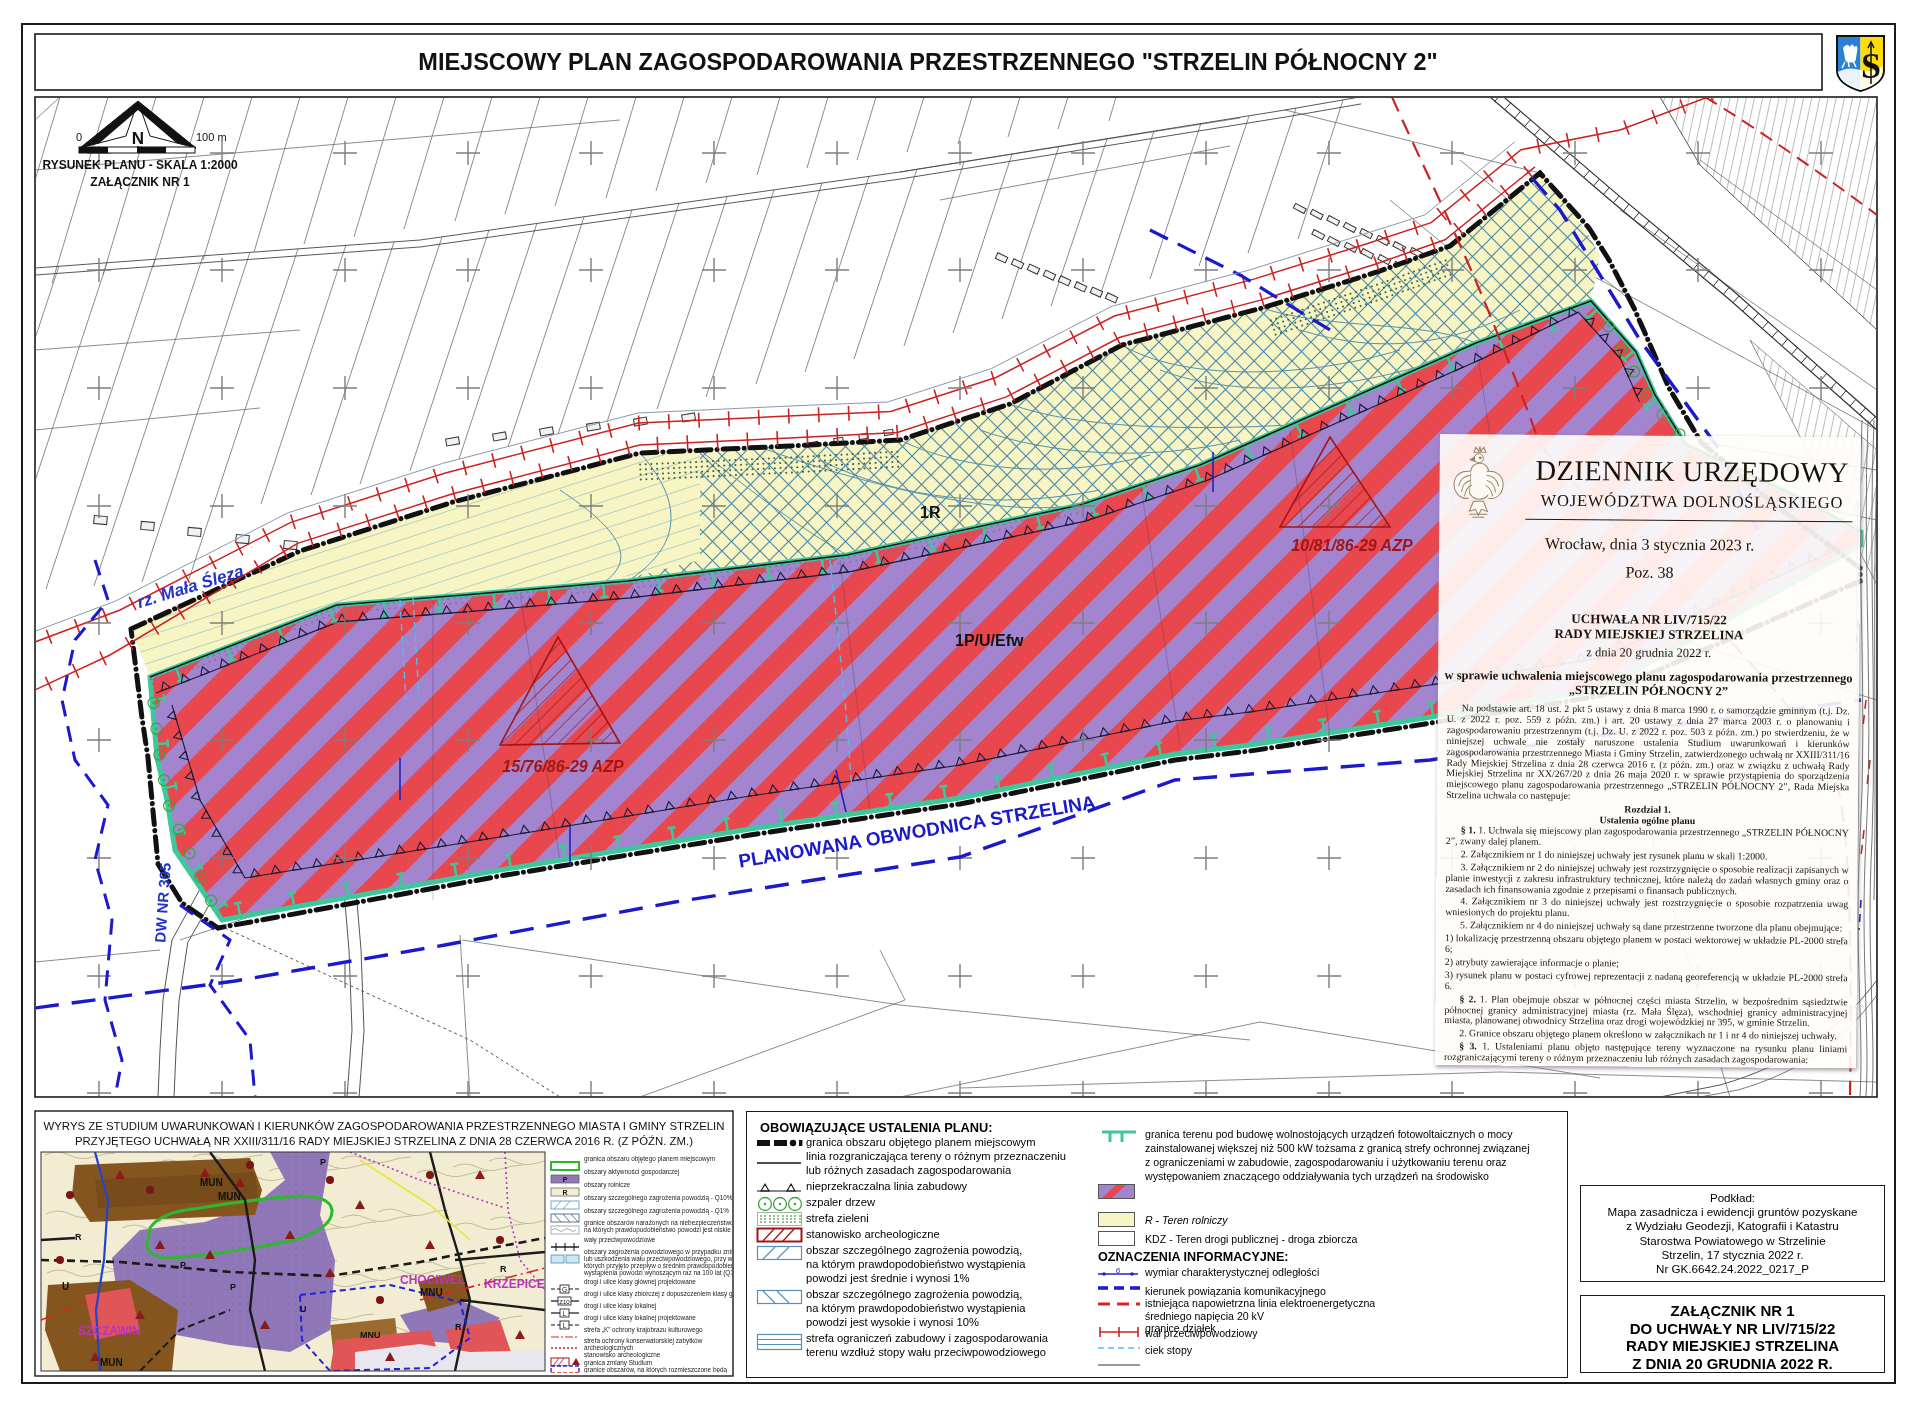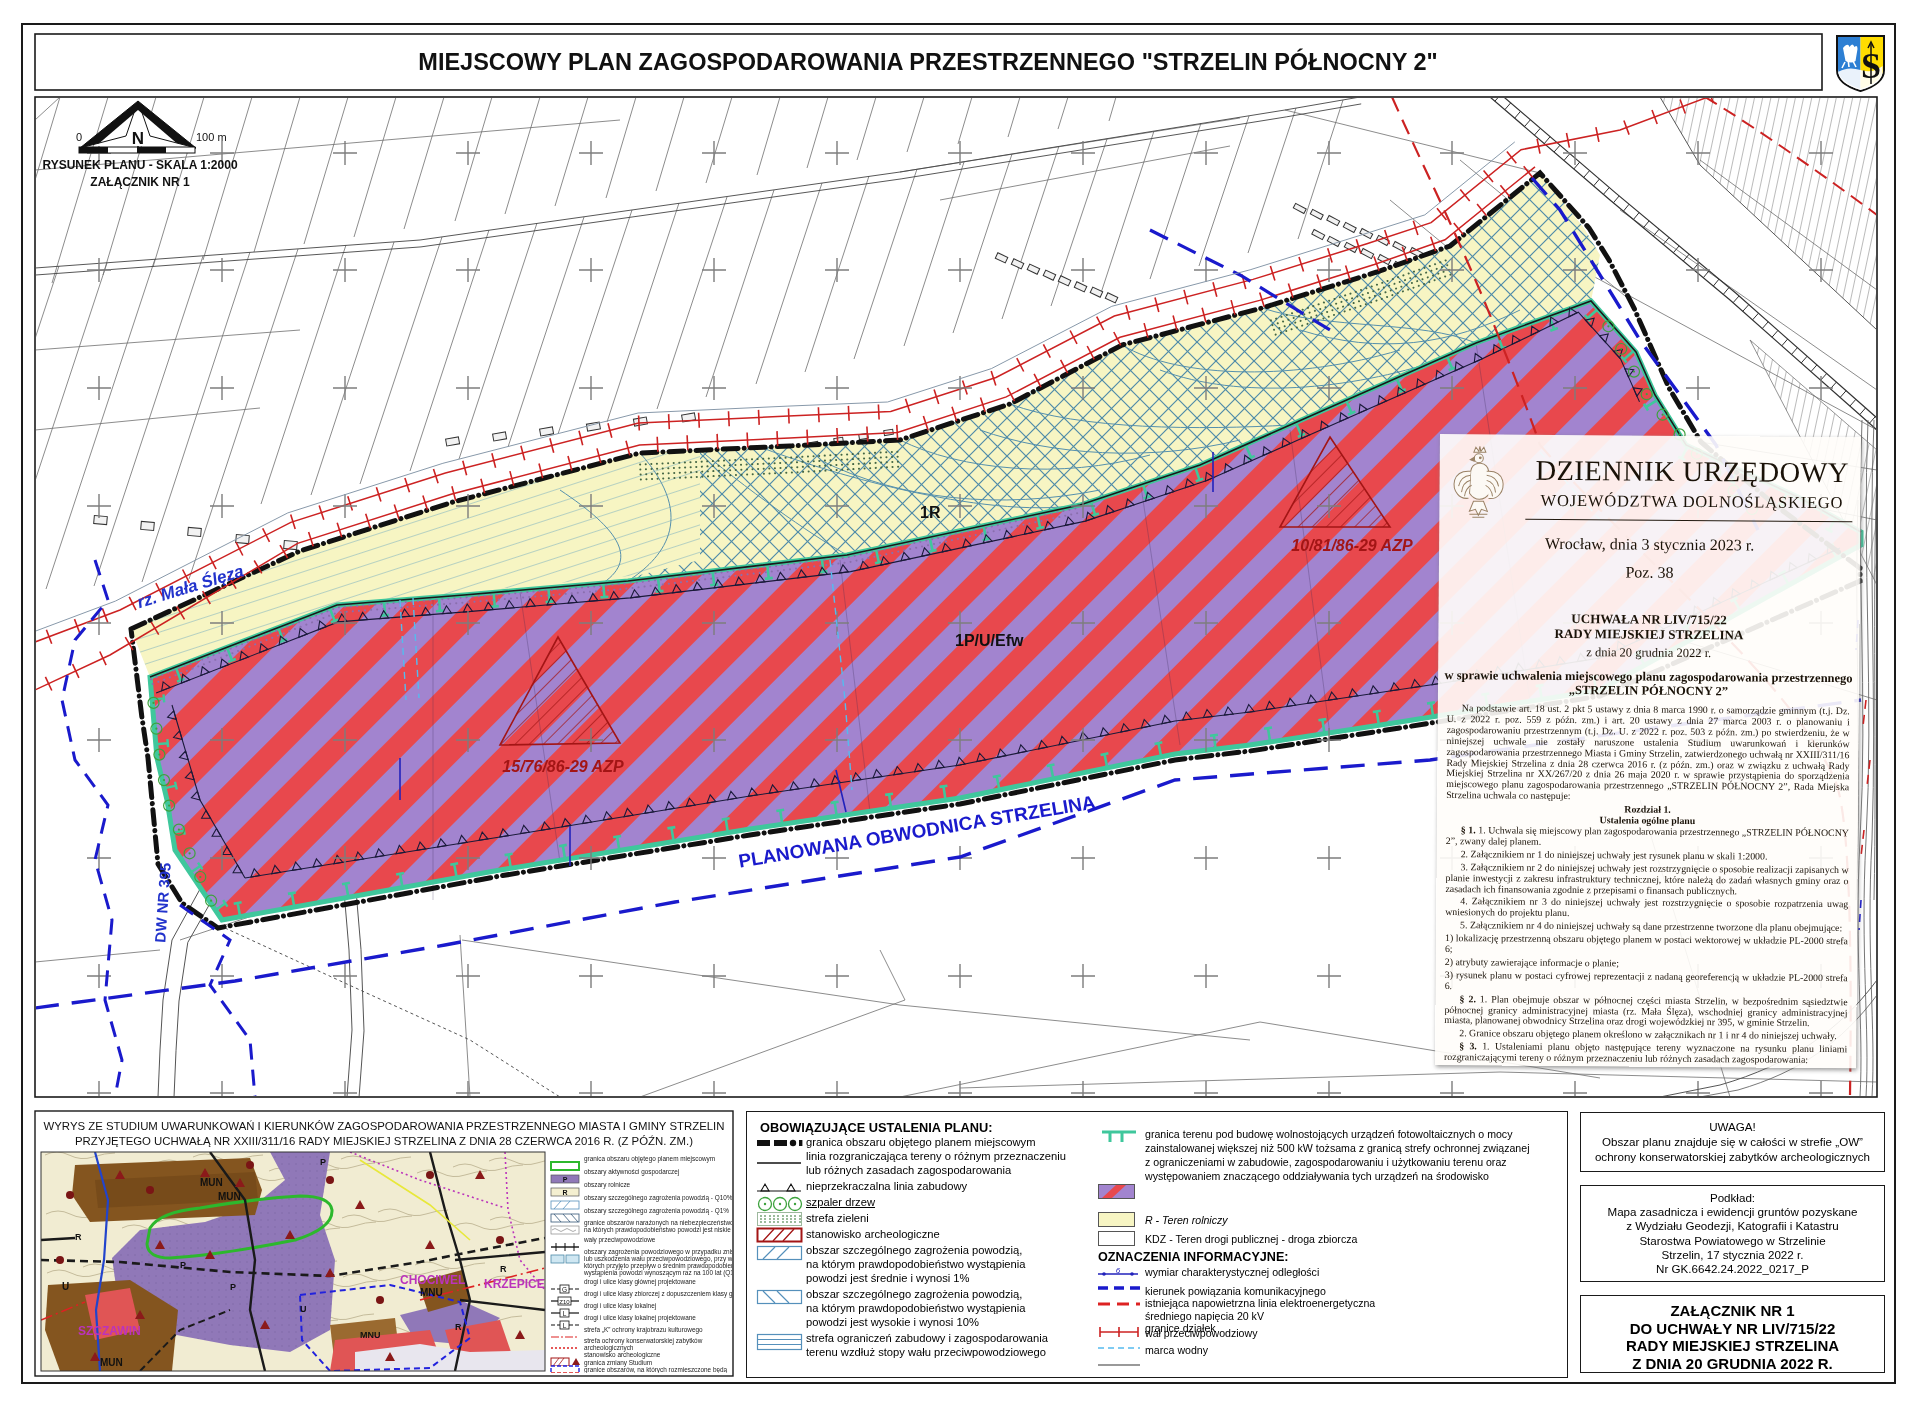--- a/index.html
+++ b/index.html
@@ -375,21 +375,21 @@
 <div class="abs" style="left:757px;top:1196px">
       <svg class="abs" width="46" height="16" viewBox="0 0 46 16" style="overflow:visible">
         <circle cx="8" cy="8" r="6.5" fill="none" stroke="#3da23d" stroke-width="1.3"></circle>
         <circle cx="8" cy="8" r="1.2" fill="#3da23d"></circle>
         <circle cx="23" cy="8" r="6.5" fill="none" stroke="#3da23d" stroke-width="1.3"></circle>
         <circle cx="23" cy="8" r="1.2" fill="#3da23d"></circle>
         <circle cx="38" cy="8" r="6.5" fill="none" stroke="#3da23d" stroke-width="1.3"></circle>
         <circle cx="38" cy="8" r="1.2" fill="#3da23d"></circle>
       </svg>
     </div>
-<div class="abs" style="left:806px;top:1196px;width:330px;font-size:11.2px;line-height:13.8px;text-decoration:underline;">szpaler drzew</div>
+<div class="abs" style="left:806px;top:1196px;width:330px;font-size:11.2px;line-height:13.8px;">szpaler drzew</div>
 
 <div class="abs" style="left:757px;top:1212px">
       <svg class="abs" width="46" height="15" viewBox="0 0 46 15" style="overflow:visible">
         <rect x="0.5" y="0.5" width="44" height="13" fill="#fff" stroke="#9db89d" stroke-width="1"></rect>
         <circle cx="4" cy="4" r="0.9" fill="#6a9a6a"></circle>
         <circle cx="8" cy="4" r="0.9" fill="#6a9a6a"></circle>
         <circle cx="13" cy="4" r="0.9" fill="#6a9a6a"></circle>
         <circle cx="17" cy="4" r="0.9" fill="#6a9a6a"></circle>
         <circle cx="21" cy="4" r="0.9" fill="#6a9a6a"></circle>
         <circle cx="26" cy="4" r="0.9" fill="#6a9a6a"></circle>
@@ -516,30 +516,29 @@
         <line x1="40" y1="1" x2="40" y2="11" stroke="#cc2222" stroke-width="1.6"></line>
       </svg>
     </div>
 <div class="abs" style="left:1145px;top:1326px;width:424px;font-size:10.6px;line-height:14.2px;">wał przeciwpowodziowy</div>
 
 <div class="abs" style="left:1098px;top:1344px">
       <svg class="abs" width="42" height="8" viewBox="0 0 42 8" style="overflow:visible">
         <line x1="0" y1="4" x2="42" y2="4" stroke="#55bbee" stroke-width="1.6" stroke-dasharray="6 4"></line>
       </svg>
     </div>
-<div class="abs" style="left:1145px;top:1343px;width:424px;font-size:10.6px;line-height:14.2px;">marca wodny</div>
+<div class="abs" style="left:1145px;top:1343px;width:424px;font-size:10.6px;line-height:14.2px;">ciek stopy</div>
 
 <div class="abs" style="left:1098px;top:1361px">
       <svg class="abs" width="42" height="8" viewBox="0 0 42 8" style="overflow:visible">
         <line x1="0" y1="4" x2="42" y2="4" stroke="#777" stroke-width="1.3"></line>
       </svg>
     </div>
 <div class="abs" style="left:1145px;top:1321px;width:424px;font-size:10.6px;line-height:14.2px;">granice działek</div>
 
-<div class="abs" style="left:1580px;top:1112px;width:305px;height:60px;border:1.4px solid #1a1a1a;background:#fff;text-align:center;font-size:11.6px;line-height:14.8px;padding-top:7px;box-sizing:border-box">UWAGA!<br>Obszar planu znajduje się w całości w strefie „OW”<br>ochrony konserwatorskiej zabytków archeologicznych</div>
 
 <div class="abs" style="left:1580px;top:1185px;width:305px;height:97px;border:1.4px solid #1a1a1a;background:#fff;text-align:center;font-size:11.6px;line-height:14.2px;padding-top:5px;box-sizing:border-box">Podkład:<br>Mapa zasadnicza i ewidencji gruntów pozyskane<br>z Wydziału Geodezji, Katografii i Katastru<br>Starostwa Powiatowego w Strzelinie<br>Strzelin, 17 stycznia 2022 r.<br>Nr GK.6642.24.2022_0217_P</div>
 
 <div class="abs" style="left:1580px;top:1295px;width:305px;height:78px;border:1.4px solid #1a1a1a;background:#fff;text-align:center;font-size:15px;font-weight:bold;line-height:17.5px;padding-top:6px;box-sizing:border-box">ZAŁĄCZNIK NR 1<br>DO UCHWAŁY NR LIV/715/22<br>RADY MIEJSKIEJ STRZELINA<br>Z DNIA 20 GRUDNIA 2022 R.</div>
 
 <div class="abs" style="left:548px;top:1150px;width:184px;height:223px;overflow:hidden">
 <div class="abs" style="left:2px;top:7px"><svg width="30" height="10" viewBox="0 0 30 10" style="overflow:visible">
           <rect x="1" y="1" width="28" height="8" fill="#fff" stroke="#2db82d" stroke-width="2"></rect>
         </svg></div>
 <div class="abs" style="left:36px;top:6px;width:150px;font-size:6.4px;line-height:6.9px;color:#222;white-space:nowrap">granica obszaru objętego planem miejscowym</div>

